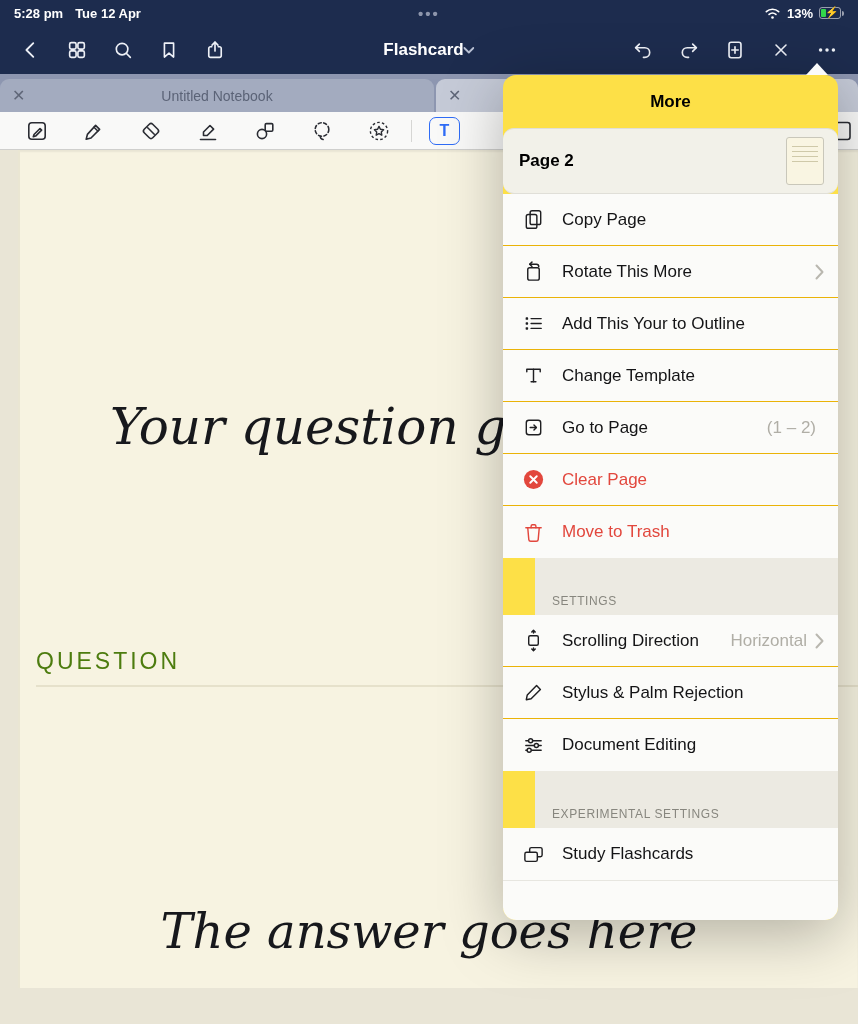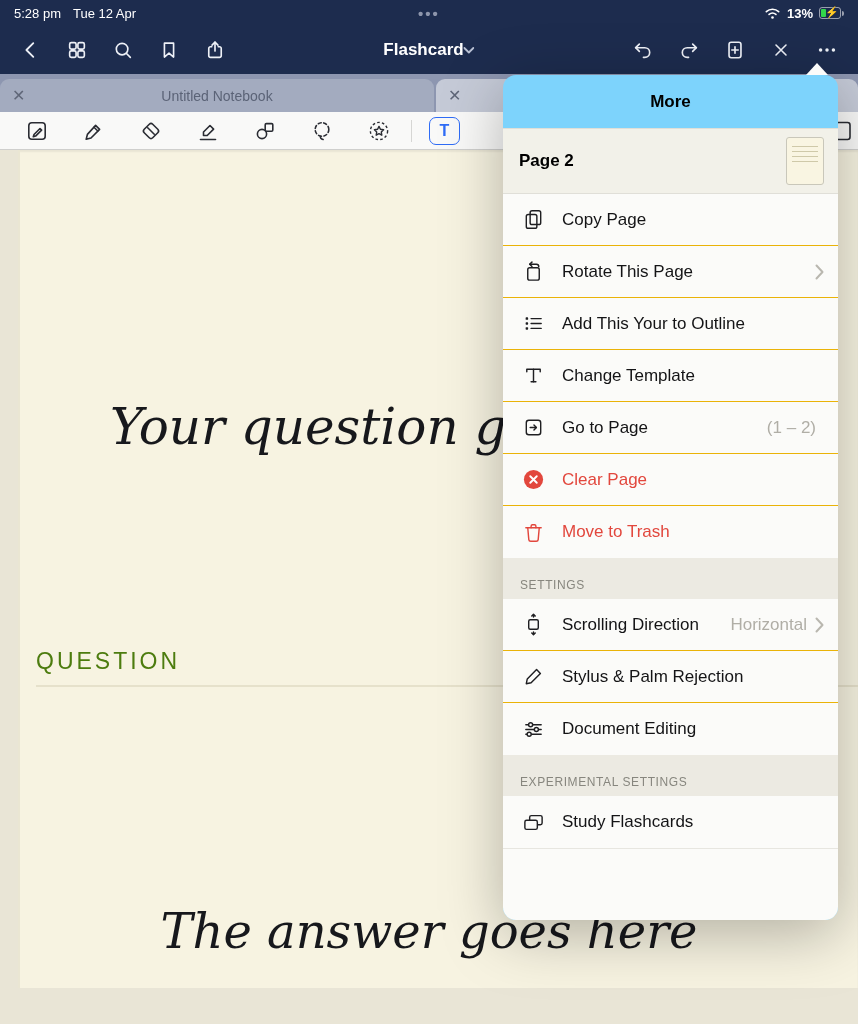--- a/index.html
+++ b/index.html
@@ -2,21 +2,21 @@
 <html><head>
 <meta charset="utf-8">
 <style>
   * { margin:0; padding:0; box-sizing:border-box; }
   body { font-family:"Liberation Sans", sans-serif; background:#000; }
   .screen { position:relative; width:858px; height:1024px; overflow:hidden; background:#e9e5d6; }
 
   
   .topbars { position:absolute; top:0; left:0; right:0; height:74px; background:#1d2c4e; z-index:3; }
   .status-bar { height:26px; display:flex; align-items:center; justify-content:space-between; padding:0 14px; color:#fff; font-size:13px; position:relative; }
-  .sb-left { display:flex; gap:12px; font-weight:400; }
+  .sb-left { display:flex; gap:12px; font-weight:700; }
   .home-dots { position:absolute; left:50%; top:50%; transform:translate(-50%,-50%); color:#8d95ab; font-size:15px; letter-spacing:2px; font-weight:700; }
   .sb-right { display:flex; align-items:center; gap:6px; font-weight:600; }
   .battery { position:relative; width:25px; height:12px; }
   .batt-shell { position:absolute; left:0; top:0; width:22px; height:12px; border:1px solid rgba(255,255,255,.55); border-radius:3px; }
   .batt-nub { position:absolute; right:0; top:3.5px; width:2px; height:5px; background:rgba(255,255,255,.55); border-radius:0 2px 2px 0; }
   .batt-fill { position:absolute; left:2px; top:2px; width:5px; height:8px; background:#32d74b; border-radius:1px; }
   .batt-bolt { position:absolute; left:6px; top:-1px; font-size:11px; color:#fff; text-shadow:0 0 2px #1d2c4e; }
 
   .nav-bar { height:48px; display:flex; align-items:center; justify-content:space-between; padding:0 8px; position:relative; }
   .nav-group { display:flex; align-items:center; }
@@ -42,33 +42,33 @@
   .page { position:absolute; left:18px; top:150px; right:0; bottom:36px; background:#f7f3e1; box-shadow: inset 2px 0 0 #eae6d3, inset 0 2px 2px rgba(0,0,0,.06); z-index:1; }
   .hand { font-family:"DejaVu Serif", serif; font-style:italic; color:#17181c; position:absolute; z-index:1; white-space:nowrap; }
   .question-text { left:110px; top:398px; font-size:50px; }
   .answer-text { left:0; width:858px; text-align:center; top:903px; font-size:48px; }
   .question-label { position:absolute; left:36px; top:648px; font-size:23px; letter-spacing:3px; color:#4d7c0f; z-index:1; font-weight:500; }
   .question-divider { position:absolute; left:36px; right:0; top:685px; height:2px; background:#e6e1cb; z-index:1; }
 
   
   .popup { position:absolute; left:503px; top:63px; width:335px; height:857px; z-index:10; filter:drop-shadow(0 14px 30px rgba(0,0,0,.28)); }
   .popup-arrow { position:absolute; top:0; right:10px; width:0; height:0; border-left:11px solid transparent; border-right:11px solid transparent; border-bottom:12px solid #fbfbfa; }
-  .popup-body { position:absolute; top:12px; left:0; right:0; bottom:0; background:#7dd3fc; border-radius:13px; overflow:hidden; display:flex; flex-direction:column; }
+  .popup-body { position:absolute; top:12px; left:0; right:0; bottom:0; background:#fde047; border-radius:13px; overflow:hidden; display:flex; flex-direction:column; }
   .pp-title { height:53px; display:flex; align-items:center; justify-content:center; font-size:17px; font-weight:600; color:#000; }
-  .pp-page-row { height:66px; background:#f2f1e9; border-top:1px solid #e0dfd8; border-bottom:1px solid #e0dfd8; display:flex; align-items:center; padding:0 14px 0 16px; }
+  .pp-page-row { height:66px; background:#f2f1e9; border-top:1px solid #e0dfd8; border-bottom:1px solid #e0dfd8; display:flex; align-items:center; padding:0 14px 0 16px;border-radius:11px; }
   .pp-page-label { font-size:17px; font-weight:600; color:#000; }
   .pp-thumb { margin-left:auto; width:38px; height:48px; background:#f9f5e2; border:1px solid #c9c7ba; border-radius:3px; padding:8px 5px; display:flex; flex-direction:column; gap:4px; }
   .pp-thumb span { display:block; height:1px; background:#cfc9a9; }
   .pp-row { height:52px; display:flex; align-items:center; padding:0 14px 0 17px; background:#fbfbf9; border-bottom:1px solid #eab308; font-size:17px; color:#141416; }
   .pp-row.no-border { border-bottom:none; }
   .pp-row .ico { width:27px; height:27px; margin-right:15px; display:flex; align-items:center; justify-content:center; flex:none; }
   .pp-row .lbl { flex:1; white-space:nowrap; }
   .pp-row.destructive .lbl { color:#e2473d; }
   .pp-detail { color:#b0aea6; margin-right:8px; font-size:17px; }
-  .pp-gap { height:41px; background:#eceae2; display:flex; align-items:flex-end; padding:0 17px 7px; font-size:12px; color:#87867e; letter-spacing:.6px; }
+  .pp-gap { height:57px; background:#eceae2; display:flex; align-items:flex-end; padding:0 17px 7px; font-size:12px; color:#87867e; letter-spacing:.6px;margin-left:32px; }
   .pp-filler { flex:1; background:#fbfbf9; }
 
   svg { display:block; }
 </style>
 </head>
 <body>
 
 <div class="screen">
 
   <div class="topbars">
@@ -268,21 +268,21 @@
       </div>
 
       <div class="pp-row">
         <span class="ico">
           <svg width="23" height="23" viewBox="0 0 24 24" fill="none" stroke="#1f1f22" stroke-width="1.5" stroke-linecap="round" stroke-linejoin="round">
               <rect x="6" y="8" width="12" height="13" rx="2"></rect>
               <path d="M8 4.5h7a2.5 2.5 0 0 1 2.5 2.5"></path>
               <path d="M10.4 2.2 8 4.5l2.4 2.3"></path>
             </svg>
         </span>
-        <span class="lbl">Rotate This Page</span>
+        <span class="lbl">Rotate This More</span>
         <svg width="9" height="16" viewBox="0 0 9 16" fill="none" stroke="#b9b7af" stroke-width="2" stroke-linecap="round" stroke-linejoin="round">
             <path d="M1.5 1.5 7.5 8l-6 6.5"></path>
           </svg>
       </div>
 
       <div class="pp-row">
         <span class="ico">
           <svg width="23" height="23" viewBox="0 0 24 24" fill="none" stroke="#1f1f22" stroke-width="1.5" stroke-linecap="round">
               <rect x="3.8" y="5.6" width="2.6" height="2.6" rx="0.7" fill="#1f1f22" stroke="none"></rect>
               <rect x="3.8" y="10.7" width="2.6" height="2.6" rx="0.7" fill="#1f1f22" stroke="none"></rect>

